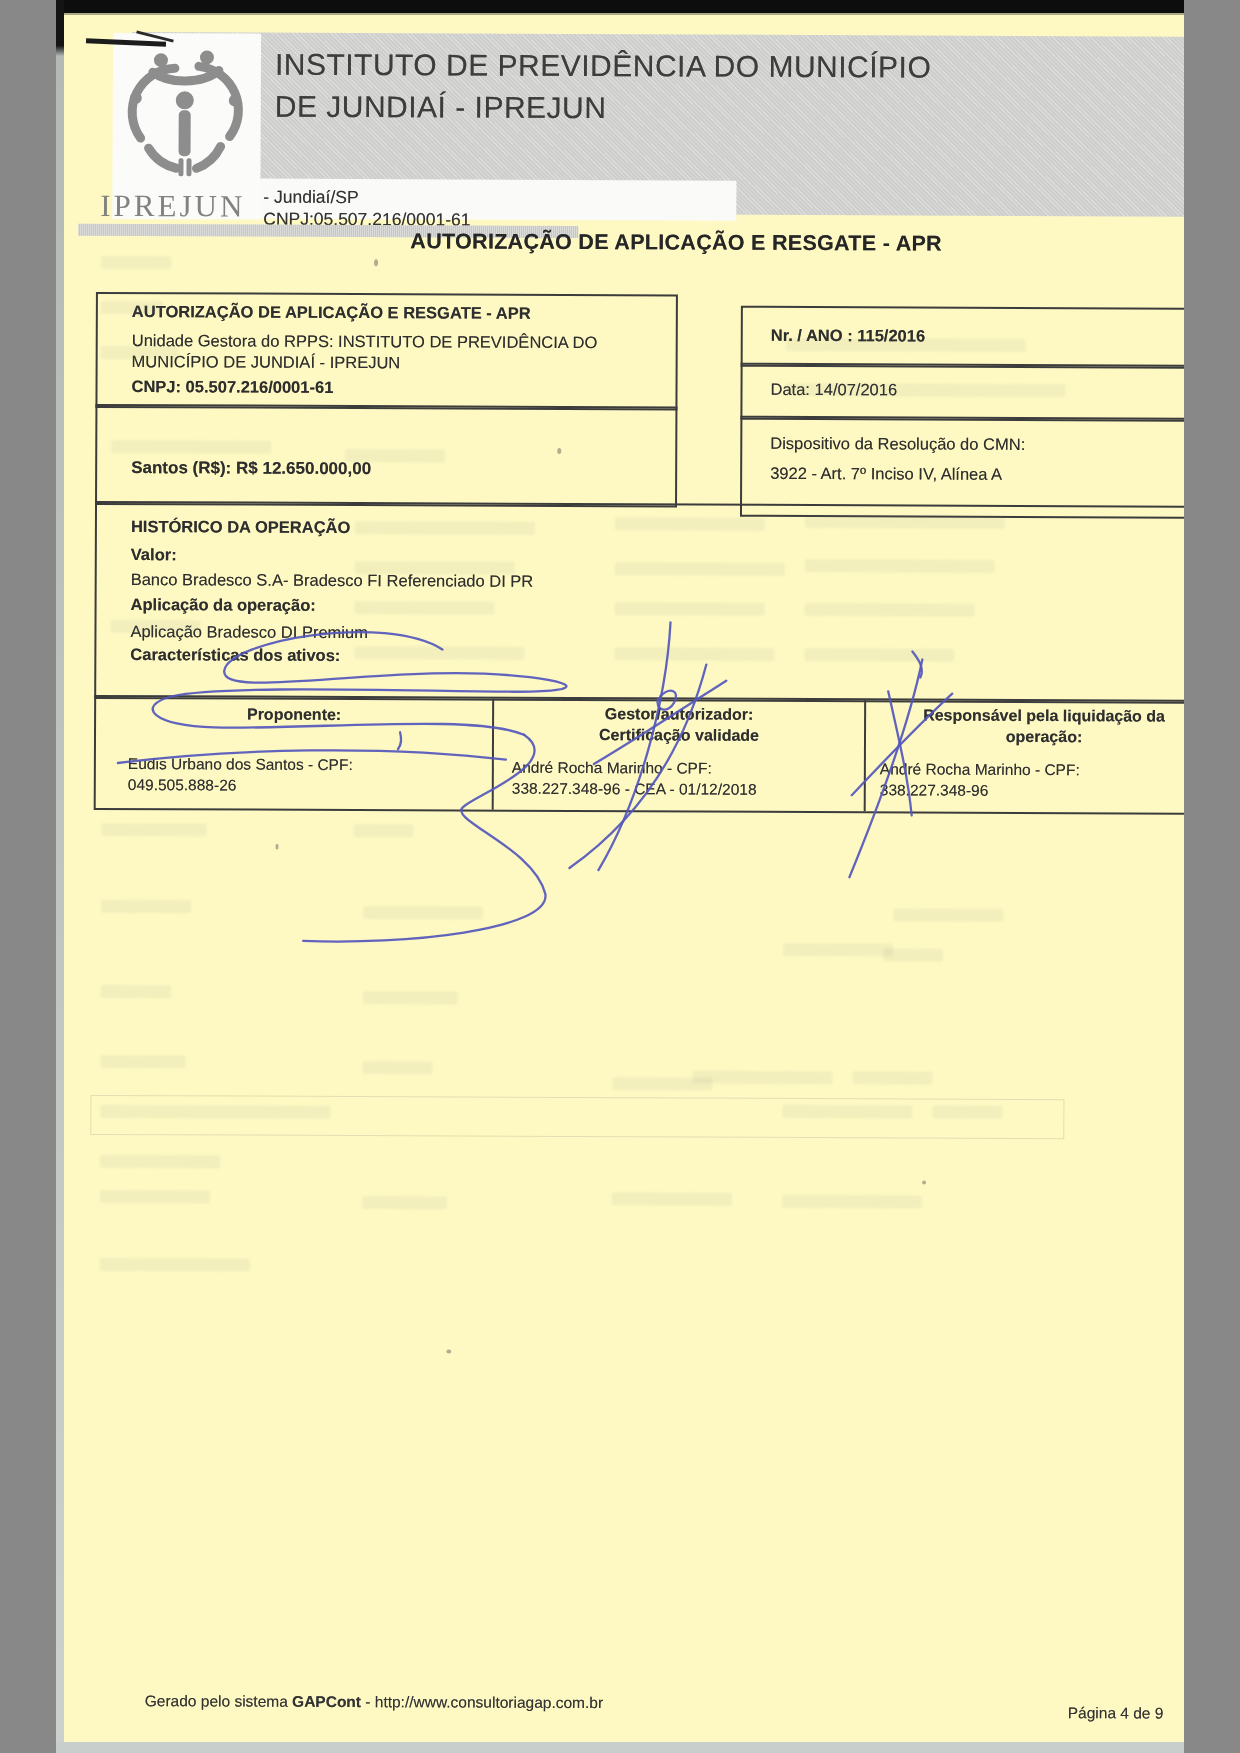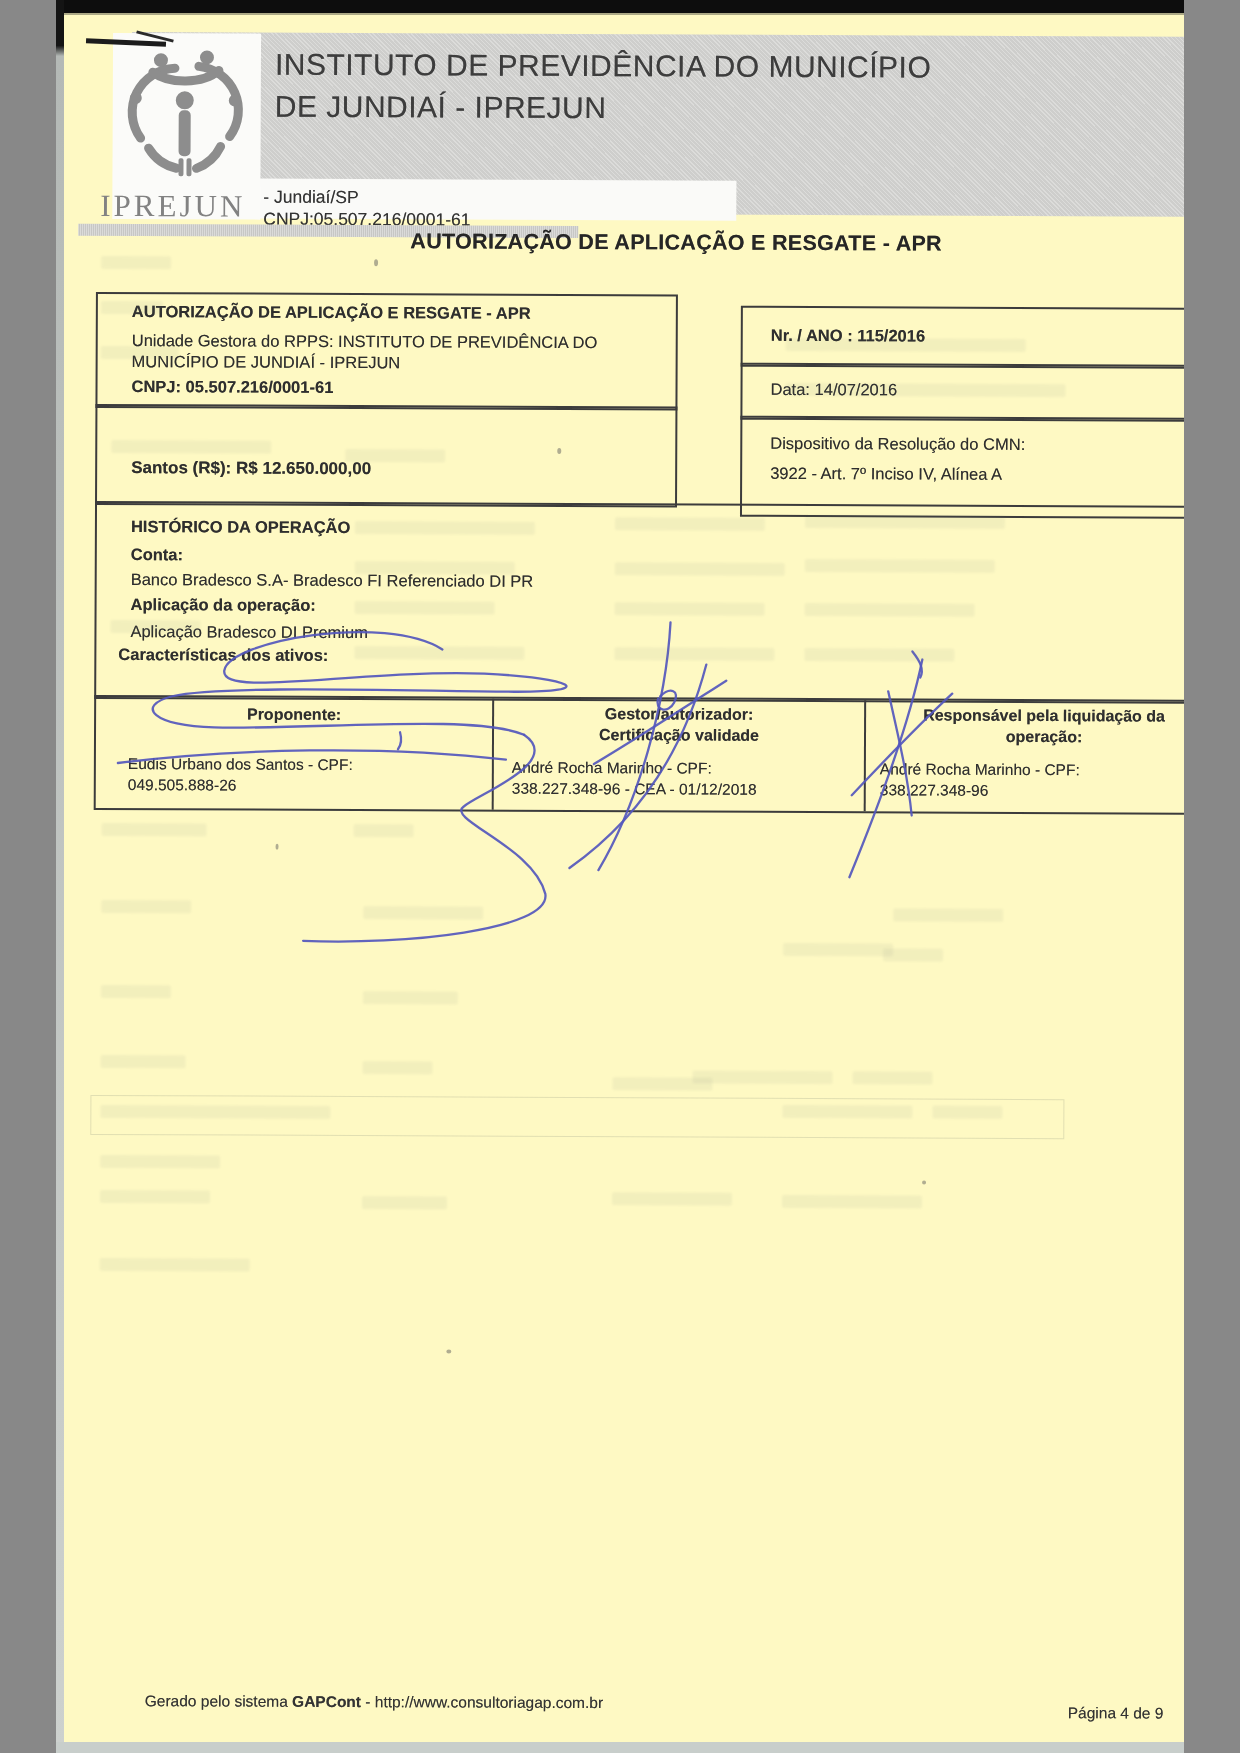--- a/index.html
+++ b/index.html
@@ -111,25 +111,25 @@
     <div class="abs box" style="left:685px;top:360px;width:481px;height:53px;">
       <div class="cellline soft" style="left:28px;top:15px;">Data: 14/07/2016</div>
     </div>
     <div class="abs box" style="left:685px;top:413px;width:481px;height:97px;">
       <div class="cellline soft" style="left:28px;top:16px;">Dispositivo da Resolução do CMN:</div>
       <div class="cellline soft" style="left:28px;top:46px;">3922 - Art. 7º Inciso IV, Alínea A</div>
     </div>
 
     <div class="abs box" style="left:40px;top:501px;width:1126px;height:194px;">
       <div class="cellline b soft" style="left:34px;top:14px;">HISTÓRICO DA OPERAÇÃO</div>
-      <div class="cellline b soft" style="left:34px;top:42px;">Conta:</div>
+      <div class="cellline b soft" style="left:34px;top:42px;">Valor:</div>
       <div class="cellline soft" style="left:34px;top:67px;">Banco Bradesco S.A- Bradesco FI Referenciado DI PR</div>
       <div class="cellline b soft" style="left:34px;top:92px;">Aplicação da operação:</div>
       <div class="cellline soft" style="left:34px;top:119px;">Aplicação Bradesco DI Premium</div>
-      <div class="cellline b soft" style="left:22px;top:142px;">Características dos ativos:</div>
+      <div class="cellline b soft" style="left:34px;top:142px;">Características dos ativos:</div>
     </div>
 
     <div class="abs box" style="left:40px;top:695px;width:1126px;height:111px;">
       <div class="sig-divider" style="left:396px;"></div>
       <div class="sig-divider" style="left:768px;"></div>
 
       <div class="abs" style="left:0;top:0;width:396px;height:111px;">
         <div class="sig-role soft" style="top:8px;">Proponente:</div>
         <div class="sig-name soft" style="left:32px;top:58px;">Eudis Urbano dos Santos - CPF:</div>
         <div class="sig-name soft" style="left:32px;top:79px;">049.505.888-26</div>

